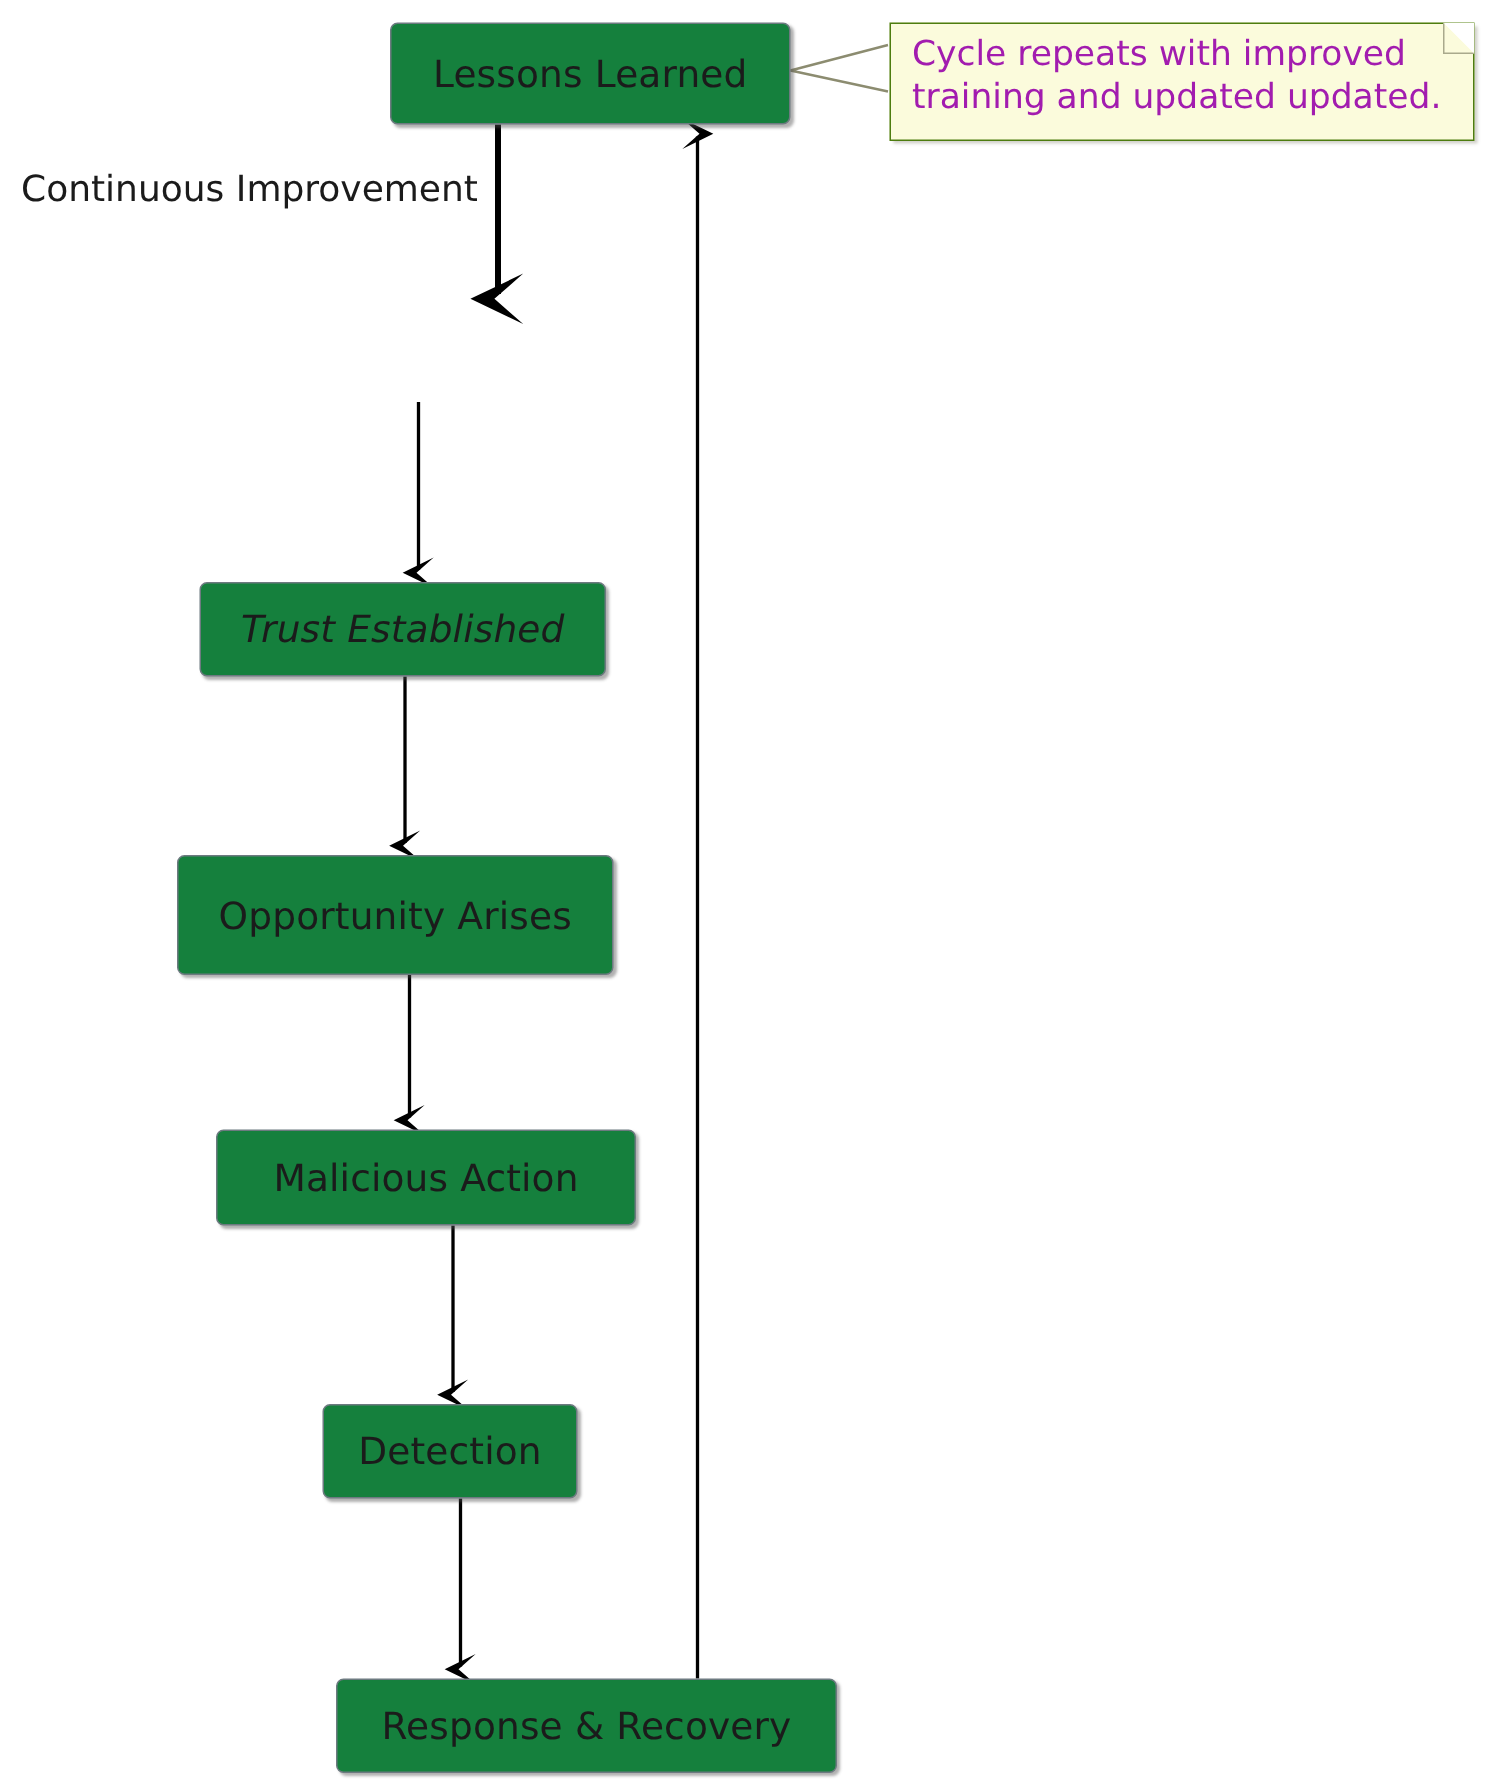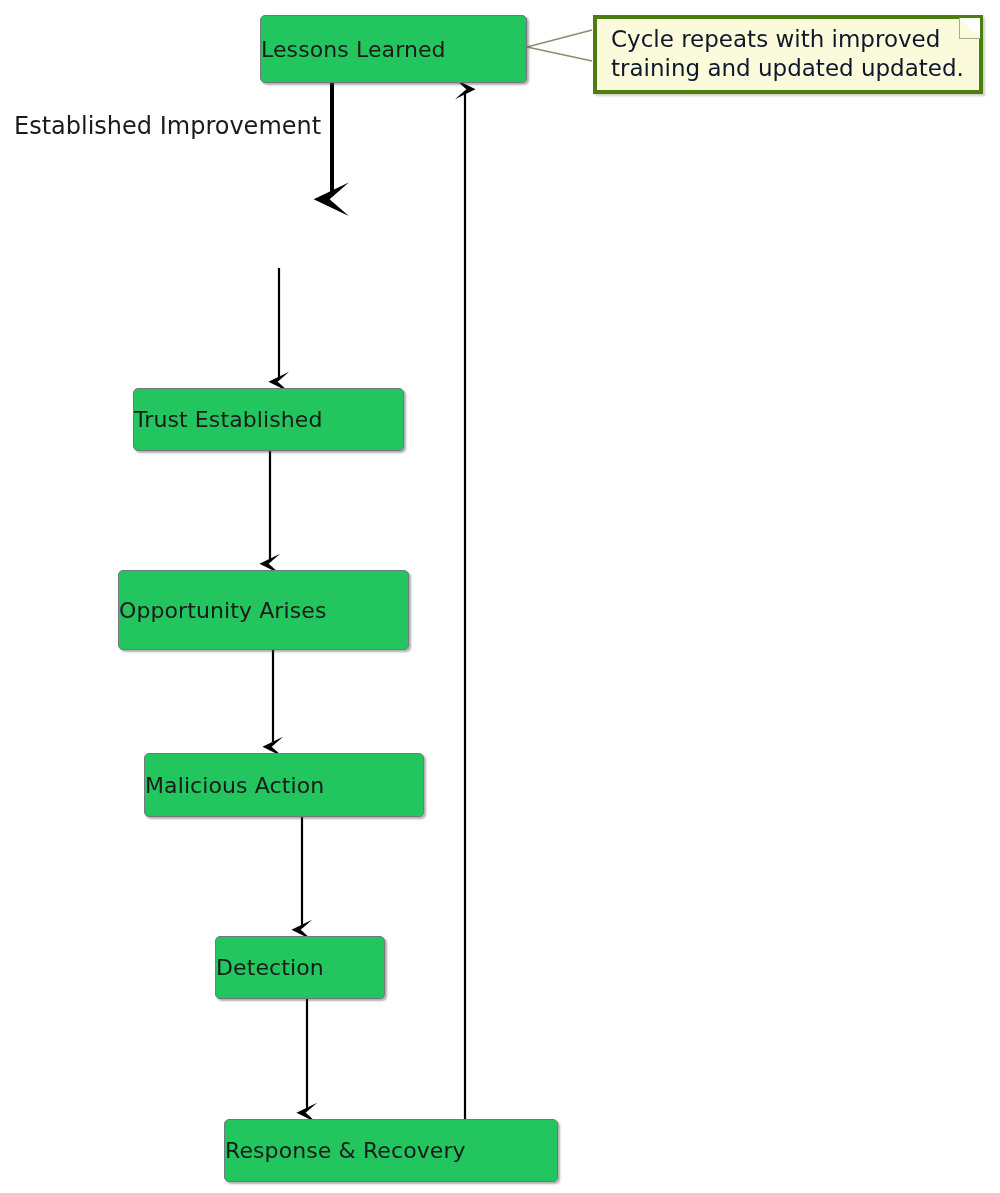--- a/index.html
+++ b/index.html
@@ -22,37 +22,38 @@
     position: absolute;
     left: 0;
     top: 0;
     width: 1000px;
     height: 1193px;
     pointer-events: none;
   }
   .node {
     position: absolute;
     box-sizing: border-box;
-    background: #22c55e;
+    background: #15803d;
     border: 1px solid #6d7a80;
     border-radius: 5px;
     box-shadow: 2px 2px 2px rgba(80, 80, 80, 0.45);
     display: flex;
     align-items: center;
+    justify-content: center;
     color: #1b1b1b;
-    font-size: 22px;
+    font-size: 25px;
     letter-spacing: 0.1px;
     white-space: nowrap;
   }
   .note {
     position: absolute;
     box-sizing: border-box;
     background: #fbfbdc;
-    border: 4px solid #4d7c0f;
-    color: #0f172a;
+    border: 1px solid #4d7c0f;
+    color: #a21caf;
     font-size: 23px;
     line-height: 1.28;
     padding: 6px 12px 23px 14px;
     box-shadow: 2px 2px 2px rgba(120, 120, 100, 0.35);
   }
   .note-fold {
     position: absolute;
     right: -1px;
     top: -1px;
     width: 20px;
@@ -111,28 +112,28 @@
 
     <line x1="302" y1="817" x2="302" y2="928" stroke="#000000" stroke-width="2.2" marker-end="url(#arrowThin)"></line>
 
     <line x1="307" y1="999" x2="307" y2="1111" stroke="#000000" stroke-width="2.2" marker-end="url(#arrowThin)"></line>
 
     <line x1="465" y1="1119" x2="465" y2="91" stroke="#000000" stroke-width="2.2" marker-end="url(#arrowUp)"></line>
 
     <path d="M 592 30 L 527 47 L 592 61" fill="none" stroke="#8c8c70" stroke-width="1.6"></path>
   </svg>
 
-  <div class="edge-label" style="left:14px; top:112px;">Established Improvement</div>
+  <div class="edge-label" style="left:14px; top:112px;">Continuous Improvement</div>
 
   <div class="node" style="left:260px; top:15px; width:267px; height:68px;">
     <span>Lessons Learned</span>
   </div>
 
 
-  <div class="node" style="left:133px; top:388px; width:271px; height:63px;">
+  <div class="node" style="left:133px; top:388px; width:271px; height:63px;font-style:italic;">
     <span>Trust Established</span>
   </div>
 
   <div class="node" style="left:118px; top:570px; width:291px; height:80px;">
     <span>Opportunity Arises</span>
   </div>
 
   <div class="node" style="left:144px; top:753px; width:280px; height:64px;">
     <span>Malicious Action</span>
   </div>

